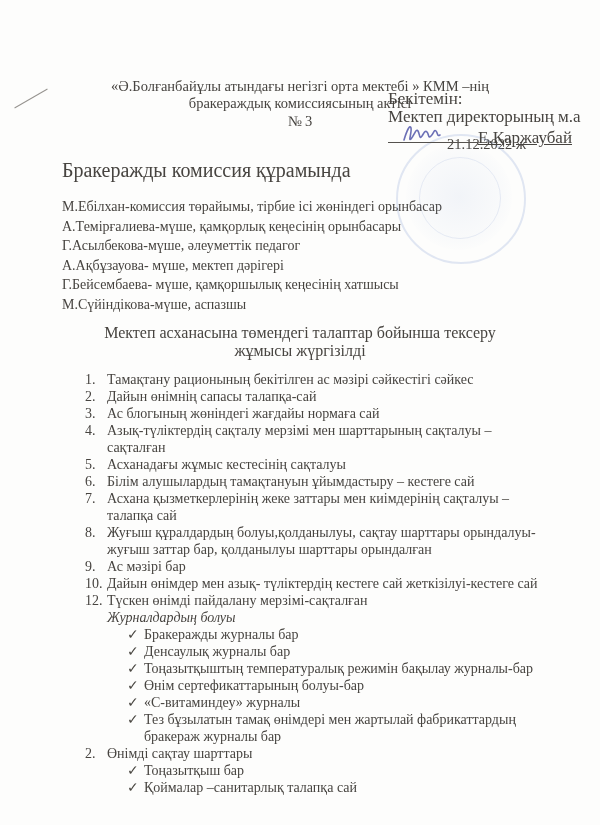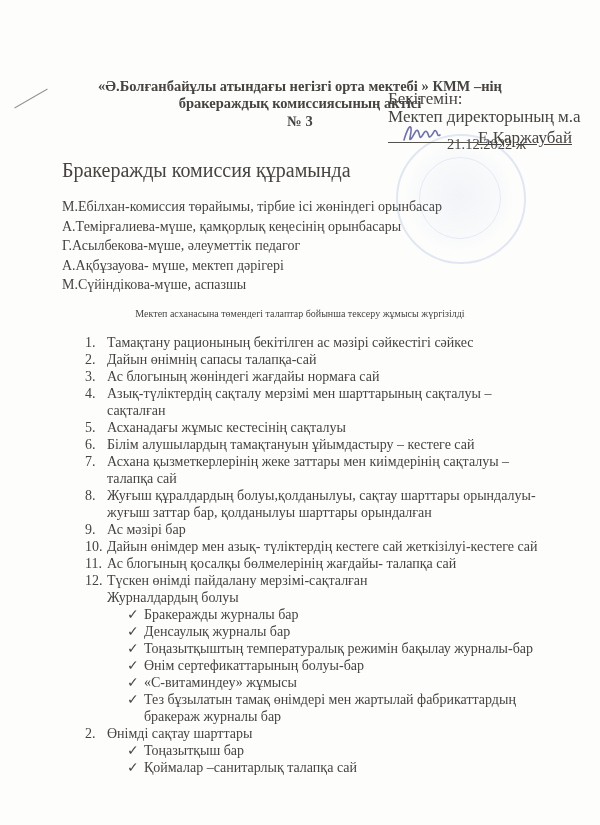--- a/index.html
+++ b/index.html
@@ -44,40 +44,40 @@
     font-size:17px; line-height:18px; white-space:nowrap;
   }
   .sig-row { position:relative; margin-top:3px;text-decoration:underline; }
   .sig-line {
     display:inline-block; width:90px; height:13px;
     border-bottom:1px solid #55524e; vertical-align:baseline;
   }
   .sig-ink { position:absolute; left:10px; top:-9px; }
 
   
-  .title-block { margin-top:78px; text-align:center; font-size:14.5px; line-height:17px;font-weight:bold; }
+  .title-block { margin-top:78px; text-align:center; font-size:14.5px; line-height:17px; }
   .title-number { margin-top:1px; }
 
   .date-line { text-align:right; padding-right:74px; margin-top:6px; font-size:14.5px; }
 
   .commission-heading { margin-left:62px; margin-top:6px; font-size:20px; }
 
   .members { margin-left:62px; margin-top:15px; font-size:14px; line-height:19.5px; }
 
   .inspection-heading {
     margin:10px auto 0 auto; width:440px;
-    text-align:center; font-size:10px; line-height:17.5px;
+    text-align:center; font-size:16px; line-height:17.5px;
   }
 
   
   .checklist { margin:12px 48px 0 85px; font-size:14px; line-height:17px; }
   .cl-item { display:flex; margin:0; }
   .cl-num { flex:0 0 auto; min-width:20px; padding-right:2px; }
   .cl-body { flex:1 1 auto; }
-  .cl-subheading { margin-top:0; }
+  .cl-subheading { margin-top:0;font-style:italic; }
   .cl-sub { display:flex; margin-left:20px; }
   .cl-check { flex:0 0 auto; width:17px; color:#4a4742; }
   .cl-subtext { flex:1 1 auto;font-family:Liberation Serif, serif; }
 </style>
 </head>
 <body>
 
 <div class="page">
 
   <div class="corner-mark"></div>
@@ -106,20 +106,21 @@
 
   <div class="date-line">21.12.2022 ж</div>
 
   <div class="commission-heading">Бракеражды комиссия құрамында</div>
 
   <div class="members">
     <div>М.Ебілхан-комиссия төрайымы, тірбие ісі жөніндегі орынбасар</div>
     <div>А.Темірғалиева-мүше, қамқорлық кеңесінің орынбасары</div>
     <div>Г.Асылбекова-мүше, әлеуметтік педагог</div>
     <div>А.Ақбұзауова- мүше, мектеп дәрігері</div>
+    <div>Г.Бейсембаева- мүше, қамқоршылық кеңесінің хатшысы</div>
     <div>М.Сүйіндікова-мүше, аспазшы</div>
   </div>
 
   <div class="inspection-heading">Мектеп асханасына төмендегі талаптар бойынша тексеру жұмысы жүргізілді</div>
 
   <div class="checklist">
 
     <div class="cl-item">
       <span class="cl-num">1.</span>
       <span class="cl-body">Тамақтану рационының бекітілген ас мәзірі сәйкестігі сәйкес</span>
@@ -152,24 +153,20 @@
       <span class="cl-num">8.</span>
       <span class="cl-body">Жуғыш құралдардың болуы,қолданылуы,  сақтау шарттары орындалуы-жуғыш заттар бар, қолданылуы шарттары орындалған</span>
     </div>
     <div class="cl-item">
       <span class="cl-num">9.</span>
       <span class="cl-body">Ас мәзірі бар</span>
     </div>
     <div class="cl-item">
       <span class="cl-num">10.</span>
       <span class="cl-body">Дайын өнімдер мен азық- түліктердің кестеге сай жеткізілуі-кестеге сай</span>
-    </div>
-    <div class="cl-item">
-      <span class="cl-num">11.</span>
-      <span class="cl-body">Ас блогының қосалқы бөлмелерінің жағдайы- талапқа сай</span>
     </div>
 
     <div class="cl-item">
       <span class="cl-num">12.</span>
       <span class="cl-body">
         <span>Түскен өнімді пайдалану мерзімі-сақталған</span>
         <div class="cl-subheading">Журналдардың болуы</div>
         <div class="cl-sub">
           <span class="cl-check">✓</span>
           <span class="cl-subtext">Бракеражды журналы бар</span>
@@ -181,21 +178,21 @@
         <div class="cl-sub">
           <span class="cl-check">✓</span>
           <span class="cl-subtext">Тоңазытқыштың температуралық режимін бақылау журналы-бар</span>
         </div>
         <div class="cl-sub">
           <span class="cl-check">✓</span>
           <span class="cl-subtext">Өнім сертефикаттарының болуы-бар</span>
         </div>
         <div class="cl-sub">
           <span class="cl-check">✓</span>
-          <span class="cl-subtext">«С-витаминдеу» жұмысы</span>
+          <span class="cl-subtext">«С-витаминдеу» журналы</span>
         </div>
         <div class="cl-sub">
           <span class="cl-check">✓</span>
           <span class="cl-subtext">Тез бұзылатын тамақ өнімдері мен жартылай фабрикаттардың бракераж журналы бар</span>
         </div>
       </span>
     </div>
 
     <div class="cl-item">
       <span class="cl-num">2.</span>

